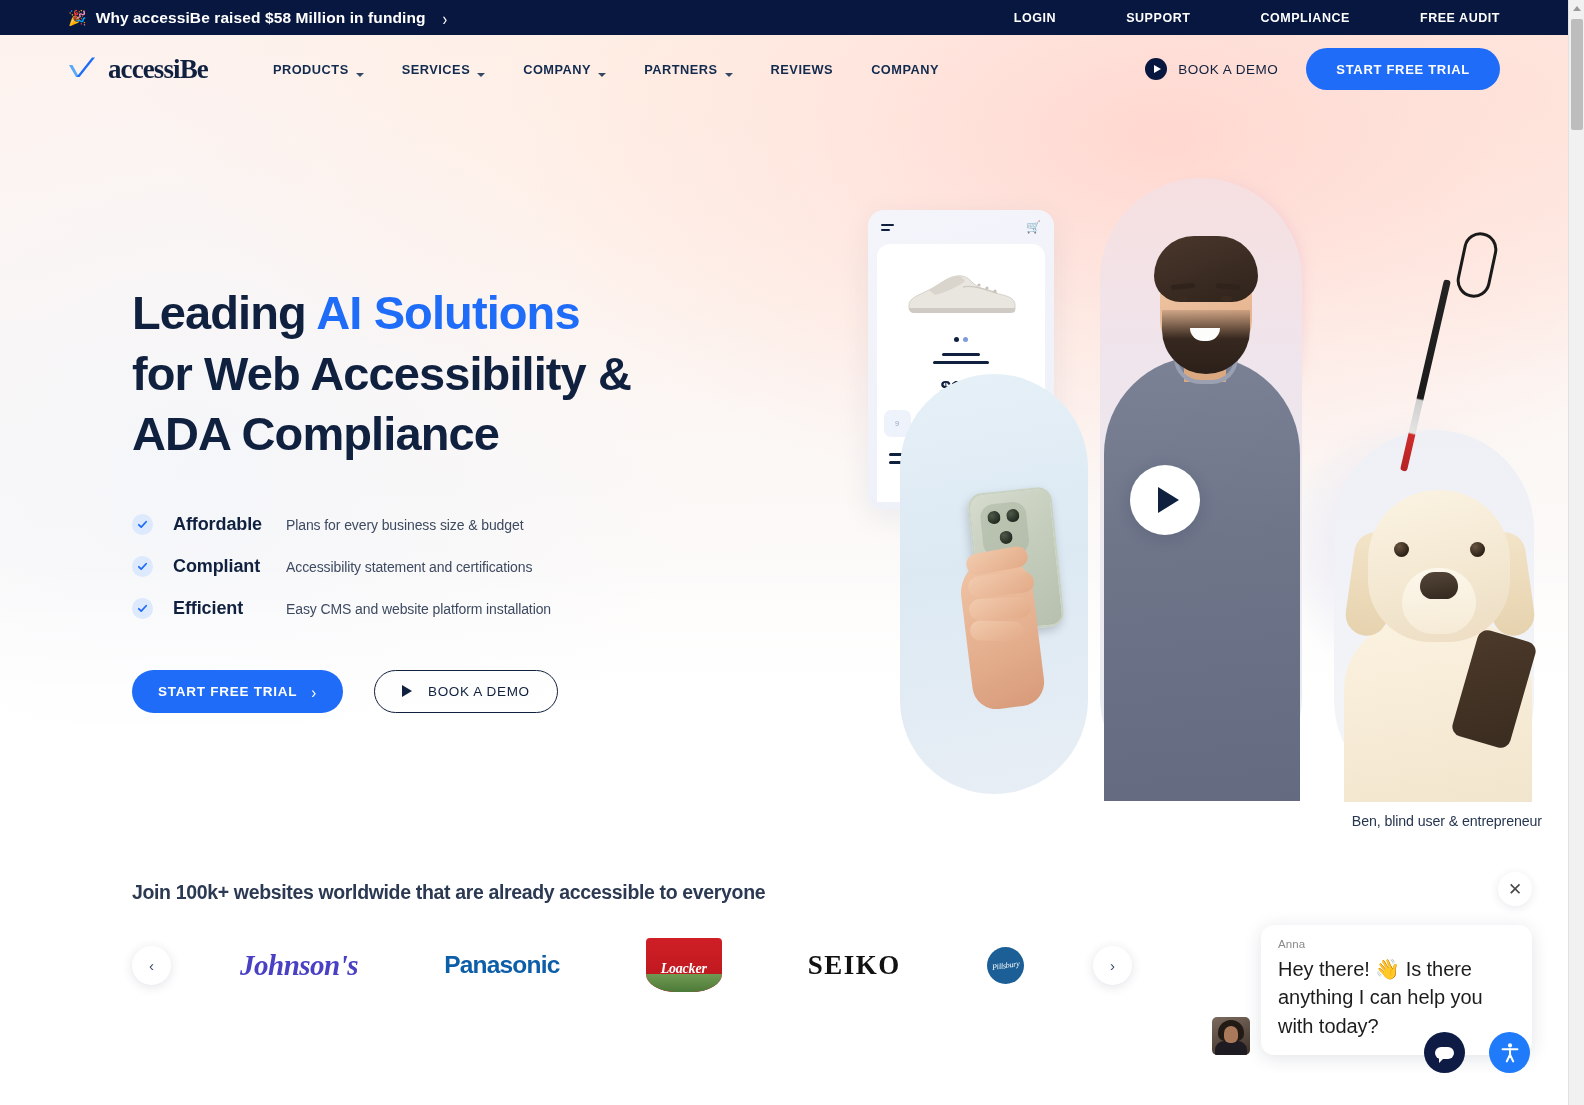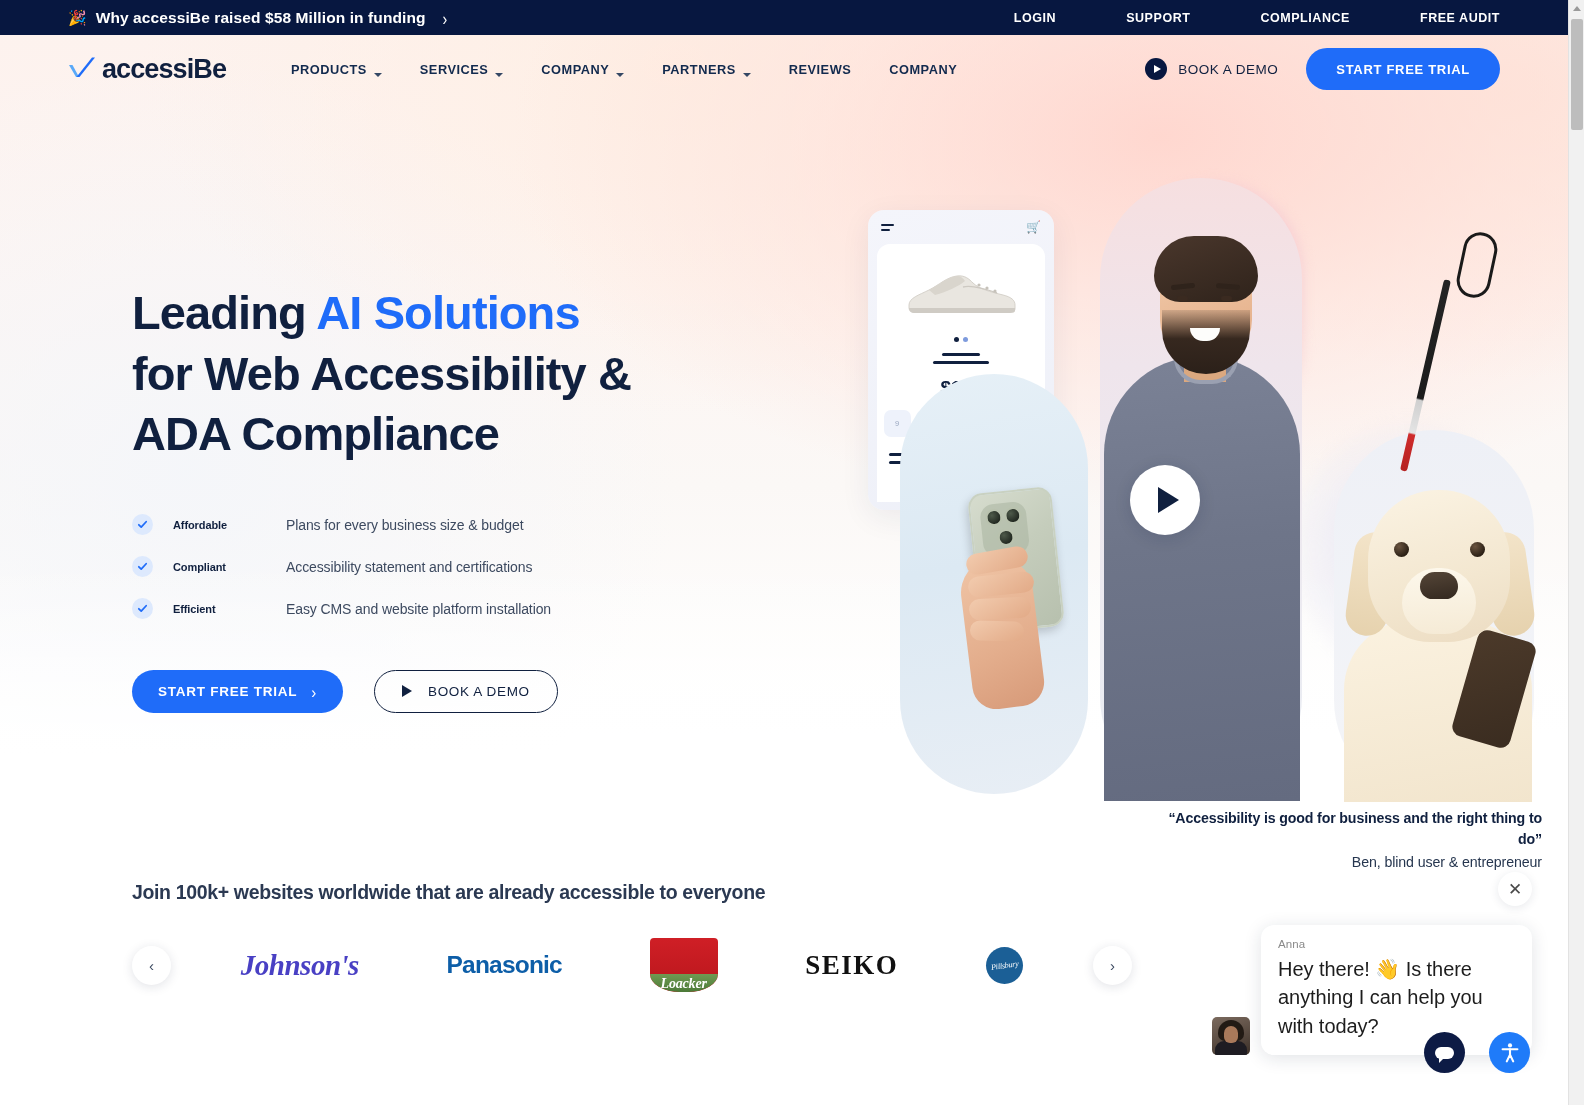--- a/index.html
+++ b/index.html
@@ -71,21 +71,21 @@
     width: 1568px; height: 68px;
     display: flex; align-items: center;
   }
   .logo {
     margin-left: 68px; display: flex; align-items: center;
     gap: 0px; cursor: pointer; height: 34px;
   }
   .logo-mark { width: 28px; height: 26px; flex-shrink: 0; }
   .logo-text {
     font-size: 27px; font-weight: bold; color: #10203f;
-    letter-spacing: -0.9px; margin-left: 6px;
+    letter-spacing: -0.9px; margin-left: 12px; font-family: Liberation Serif, serif;
   }
   .nav-links {
     display: flex; align-items: center; margin-left: 46px; gap: 0;
   }
   .nav-item {
     display: flex; align-items: flex-end; gap: 7px;
     padding: 0 19px; cursor: pointer; white-space: nowrap;
   }
   .nav-item-label {
     font-size: 12.8px; font-weight: bold; color: #122a4e;
@@ -147,21 +147,21 @@
   }
   .check-badge {
     width: 21px; height: 21px; border-radius: 50%;
     background: #dde9fd; display: flex;
     align-items: center; justify-content: center;
     flex-shrink: 0;
   }
   .check-badge svg { display: block; }
   .feature-term {
     width: 113px; margin-left: 20px;
-    font-size: 11px; font-weight: bold; color: #10203f;
+    font-size: 18px; font-weight: bold; color: #10203f;
     letter-spacing: -0.1px;
   }
   .feature-desc {
     font-size: 14px; font-weight: 400; color: #3d4a60;
     letter-spacing: -0.1px;
   }
 
   .hero-cta { display: flex; align-items: center; margin-top: 40px; gap: 31px; }
   .btn-trial-hero {
     background: #1f6cf9; color: #fff; border: none;
@@ -470,24 +470,24 @@
   .brand-johnsons {
     font-family: "Liberation Serif", serif;
     font-style: italic; font-weight: bold;
     font-size: 29px; color: #4940c4; letter-spacing: -0.5px;
   }
   .brand-panasonic {
     font-size: 24.5px; font-weight: bold; color: #0d5ea8;
     letter-spacing: -0.8px;
   }
   .brand-loacker {
-    width: 68px; height: 54px; position: relative;
+    width: 76px; height: 54px; position: relative;
     background: linear-gradient(180deg, #cf1f26 0%, #b9161c 100%);
     border-radius: 4px 4px 30px 30px / 4px 4px 18px 18px;
-    display: flex; align-items: flex-end; justify-content: center;
+    display: flex; align-items: center; justify-content: center;
     padding-top: 8px; overflow: hidden;
   }
   .brand-loacker span {
     font-family: "Liberation Serif", serif;
     font-size: 14px; font-weight: bold; color: #ffffff;
     font-style: italic; letter-spacing: -0.2px; z-index: 2;
   }
   .loacker-hill {
     position: absolute; bottom: 0; left: 0; width: 100%; height: 18px;
     background: linear-gradient(180deg, #6f9a52 0%, #4c7a38 100%);
@@ -810,21 +810,20 @@
     <div class="dog-eye" style="left:602px; top:382px;"></div>
     <div class="dog-snout"></div>
     <div class="dog-nose"></div>
 
     <div class="play-btn-big">
       <span class="play-tri-big"></span>
     </div>
   </div>
 
   <div class="quote-block">
-    <div class="quote-main">“Accessibility is good for business and the right thing to do”</div>
     <div class="quote-attr">Ben, blind user &amp; entrepreneur</div>
   </div>
 
   <div class="strip-title">Join 100k+ websites worldwide that are already accessible to everyone</div>
   <div class="logo-strip">
     <div class="carousel-arrow">‹</div>
     <div class="logo-slots">
       <div class="brand">
         <span class="brand-johnsons">Johnson's</span>
       </div>

